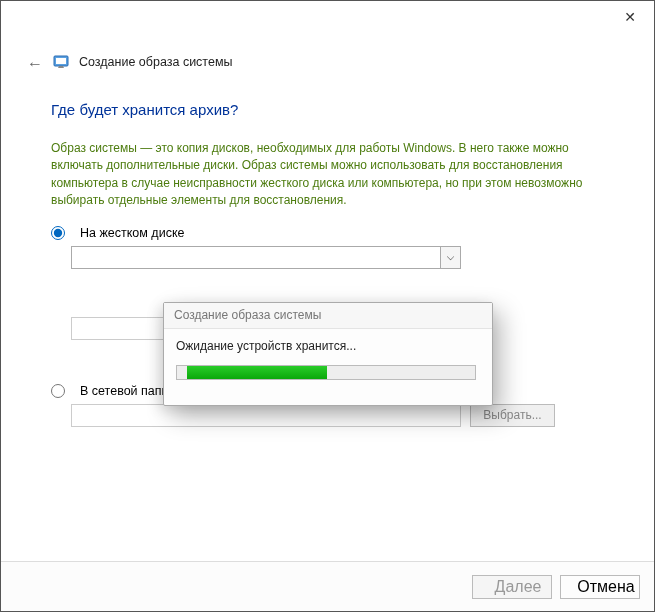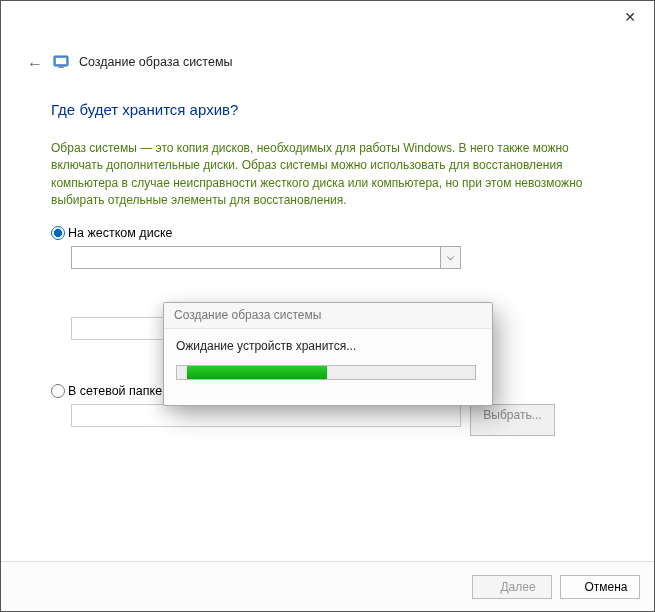--- a/index.html
+++ b/index.html
@@ -65,21 +65,21 @@
     color: #4d7c0f;
     line-height: 1.45;
     margin-bottom: 16px;
   }
   .option {
     margin-bottom: 10px;
   }
   .option-row {
     display: flex;
     align-items: flex-end;
-    gap: 3px;
+    gap: 15px;
     font-size: 12.5px;
     margin-bottom: 6px;
   }
   .option-row.selected { font-weight: 400; }
   .radio {
     width: 14px; height: 14px;
     accent-color: #0067c0;
   }
   .combo {
     width: 390px;
@@ -102,21 +102,21 @@
     width: 390px;
     height: 23px;
     border: 1px solid #ccc;
     background: #fff;
     margin-left: 20px;
     display:inline-block;
     vertical-align: top;
   }
   .choose-btn {
     display:inline-block;
-    height: 32px;
+    height: 23px;
     padding: 0 12px;
     margin-left: 6px;
     border: 1px solid #bbb;
     background: #f0f0f0;
     color: #888;
     font-size: 12px;
     line-height: 21px;
     vertical-align: top;
     cursor: default;
   }
@@ -132,21 +132,21 @@
     justify-content:flex-end;
     align-items:center;
     padding-right:14px;
     gap:8px;
   }
   .footer button {
     min-width: 80px;
     height: 24px;
     border: 1px solid #bbb;
     background: #fdfdfd;
-    font-size: 12px;
+    font-size: 16px;
     cursor: pointer;
     padding-left: 12px;
   }
   .footer button.disabled {
     color: #999;
     background:#f5f5f5;
     cursor: default;
   }
   
   .popup {

